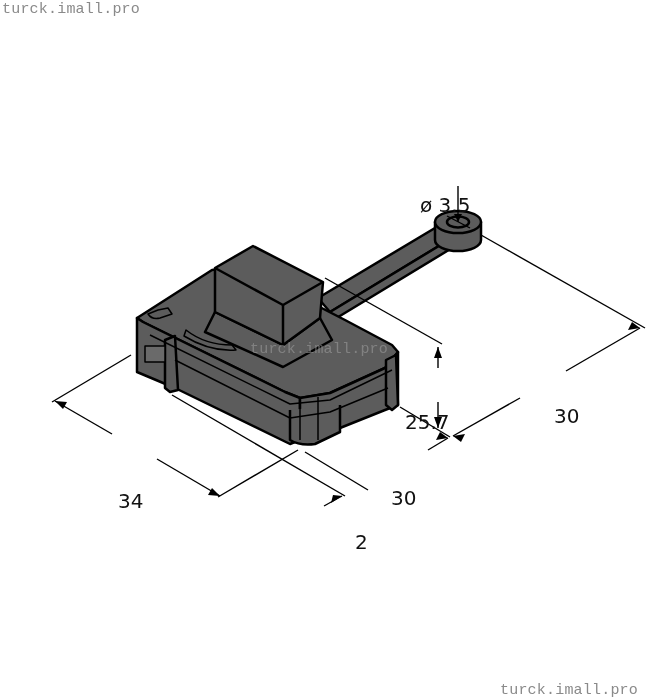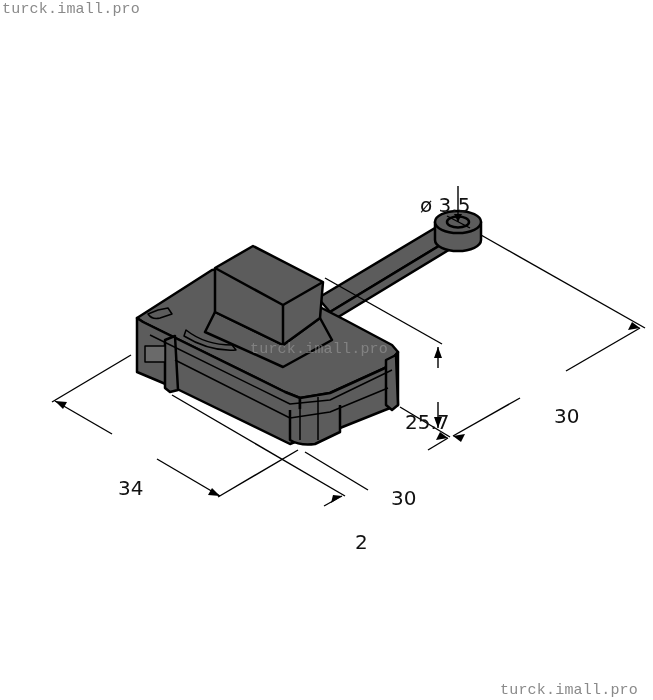--- a/index.html
+++ b/index.html
@@ -97,16 +97,16 @@
     <polygon points="342,496 331,503 333,495"></polygon>
   </g>
 </svg>
 
 <div class="wm wm-mid">turck.imall.pro</div>
 
 <div class="dim-label" style="left:420px; top:155px;">ø 3.5</div>
 <div class="dim-label" style="left:405px; top:372px;">25.7</div>
 <div class="dim-label" style="left:554px; top:366px;">30</div>
 <div class="dim-label" style="left:391px; top:448px;">30</div>
-<div class="dim-label" style="left:118px; top:438px;">34</div>
+<div class="dim-label" style="left:118px; top:451px;">34</div>
 <div class="dim-label" style="left:355px; top:492px;">2</div>
 
 <div class="wm wm-bottom">turck.imall.pro</div>
 
 </body></html>

